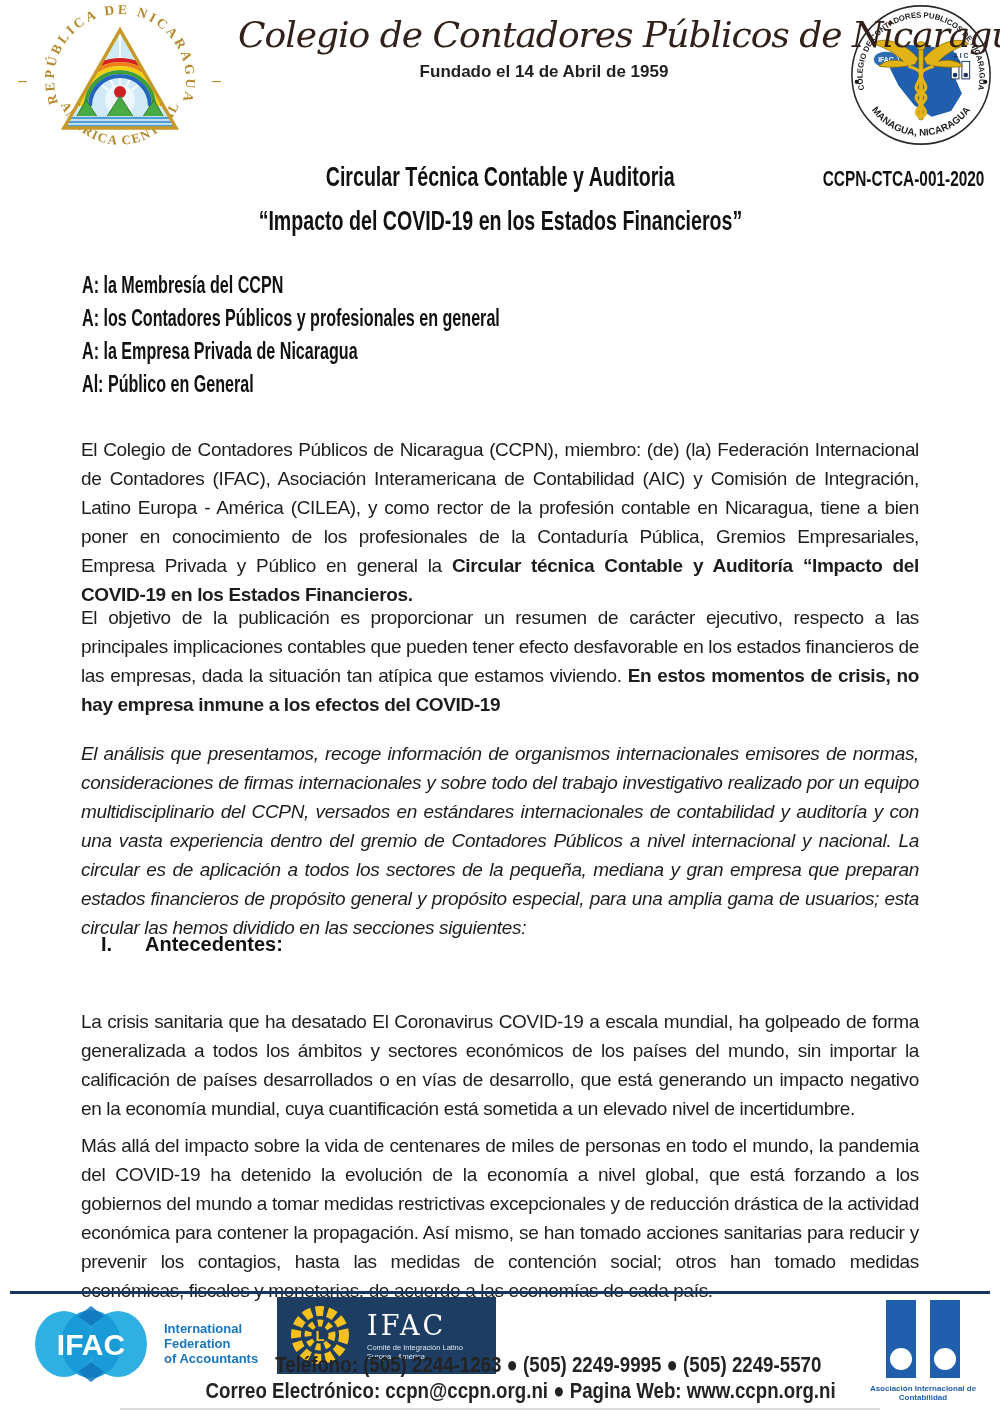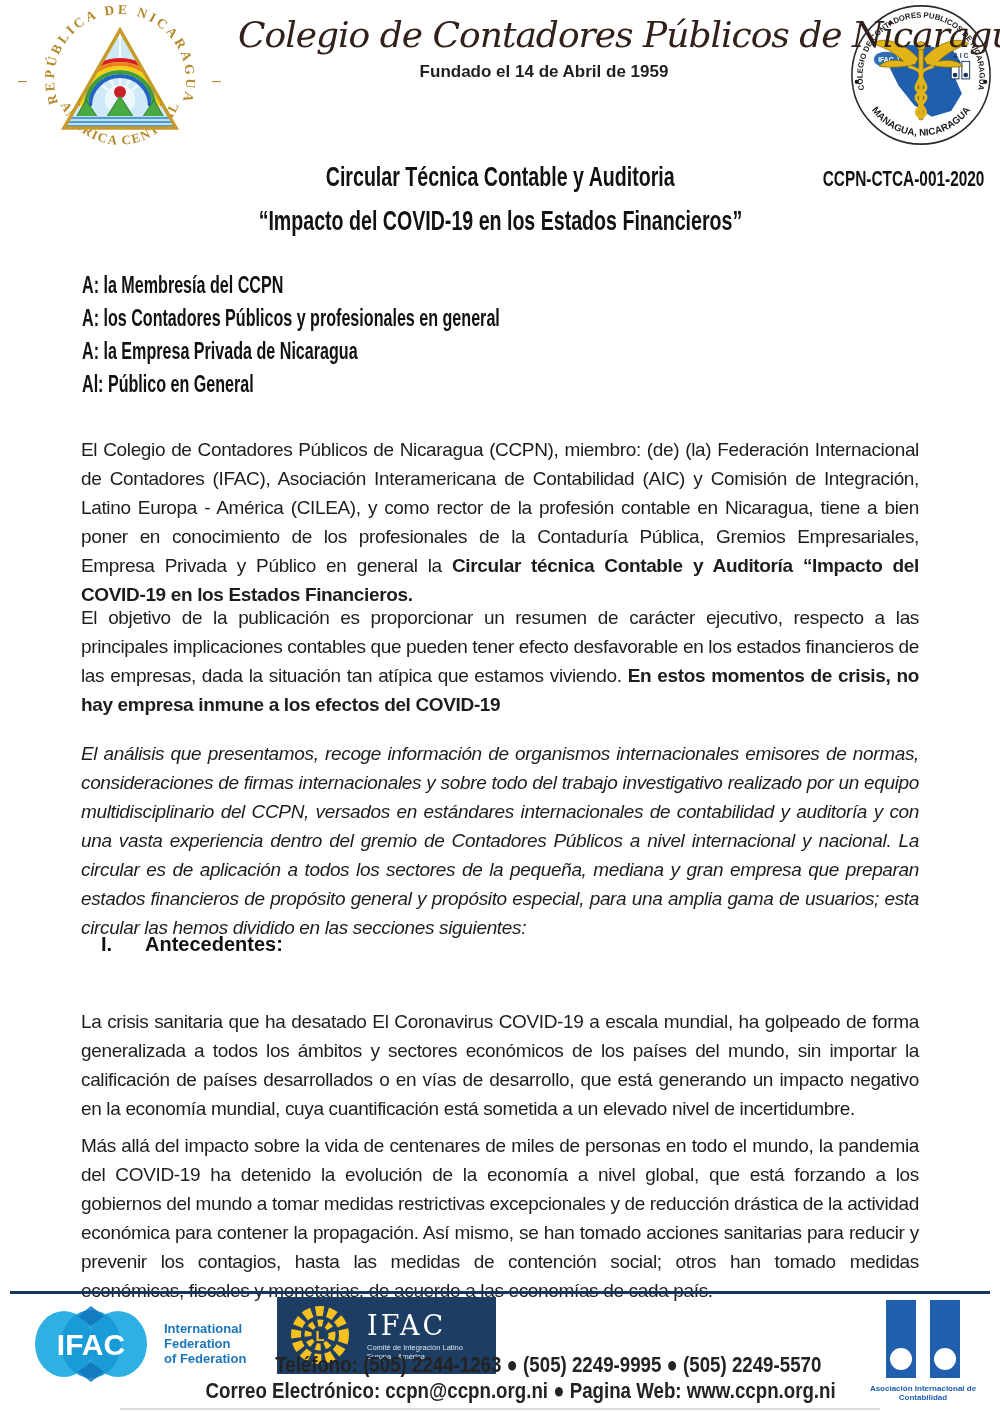--- a/index.html
+++ b/index.html
@@ -192,21 +192,21 @@
         <ellipse cx="38" cy="44" rx="29" ry="33" fill="#2fb0e3"></ellipse>
         <ellipse cx="92" cy="44" rx="29" ry="33" fill="#2fb0e3"></ellipse>
         <ellipse cx="65" cy="44" rx="30" ry="34" fill="#1899d6" opacity="0.92"></ellipse>
         <polygon points="52,16 65,6 78,16 65,26" fill="#0f75bc" opacity="0.85"></polygon>
         <polygon points="52,72 65,82 78,72 65,62" fill="#0f75bc" opacity="0.85"></polygon>
         <text x="65" y="55" text-anchor="middle" font-size="30" font-weight="bold" fill="#ffffff" font-family="Liberation Sans,sans-serif">IFAC</text>
       </svg>
       <div class="ifac-text">
         <div>International</div>
         <div>Federation</div>
-        <div>of Federation</div>
+        <div>of Accountants</div>
       </div>
     </div>
   </div>
 
   <div class="cilea">
     <svg width="86" height="77" viewBox="0 0 86 77" xmlns="http://www.w3.org/2000/svg">
       <circle cx="43" cy="38" r="24" fill="none" stroke="#f6c01d" stroke-width="10" stroke-dasharray="8 4"></circle>
       <circle cx="43" cy="38" r="12" fill="none" stroke="#f6c01d" stroke-width="7" stroke-dasharray="5 4"></circle>
       <text x="43" y="44" text-anchor="middle" font-size="15" font-weight="bold" fill="#f6c01d" font-family="Liberation Sans,sans-serif">L</text>
     </svg>

